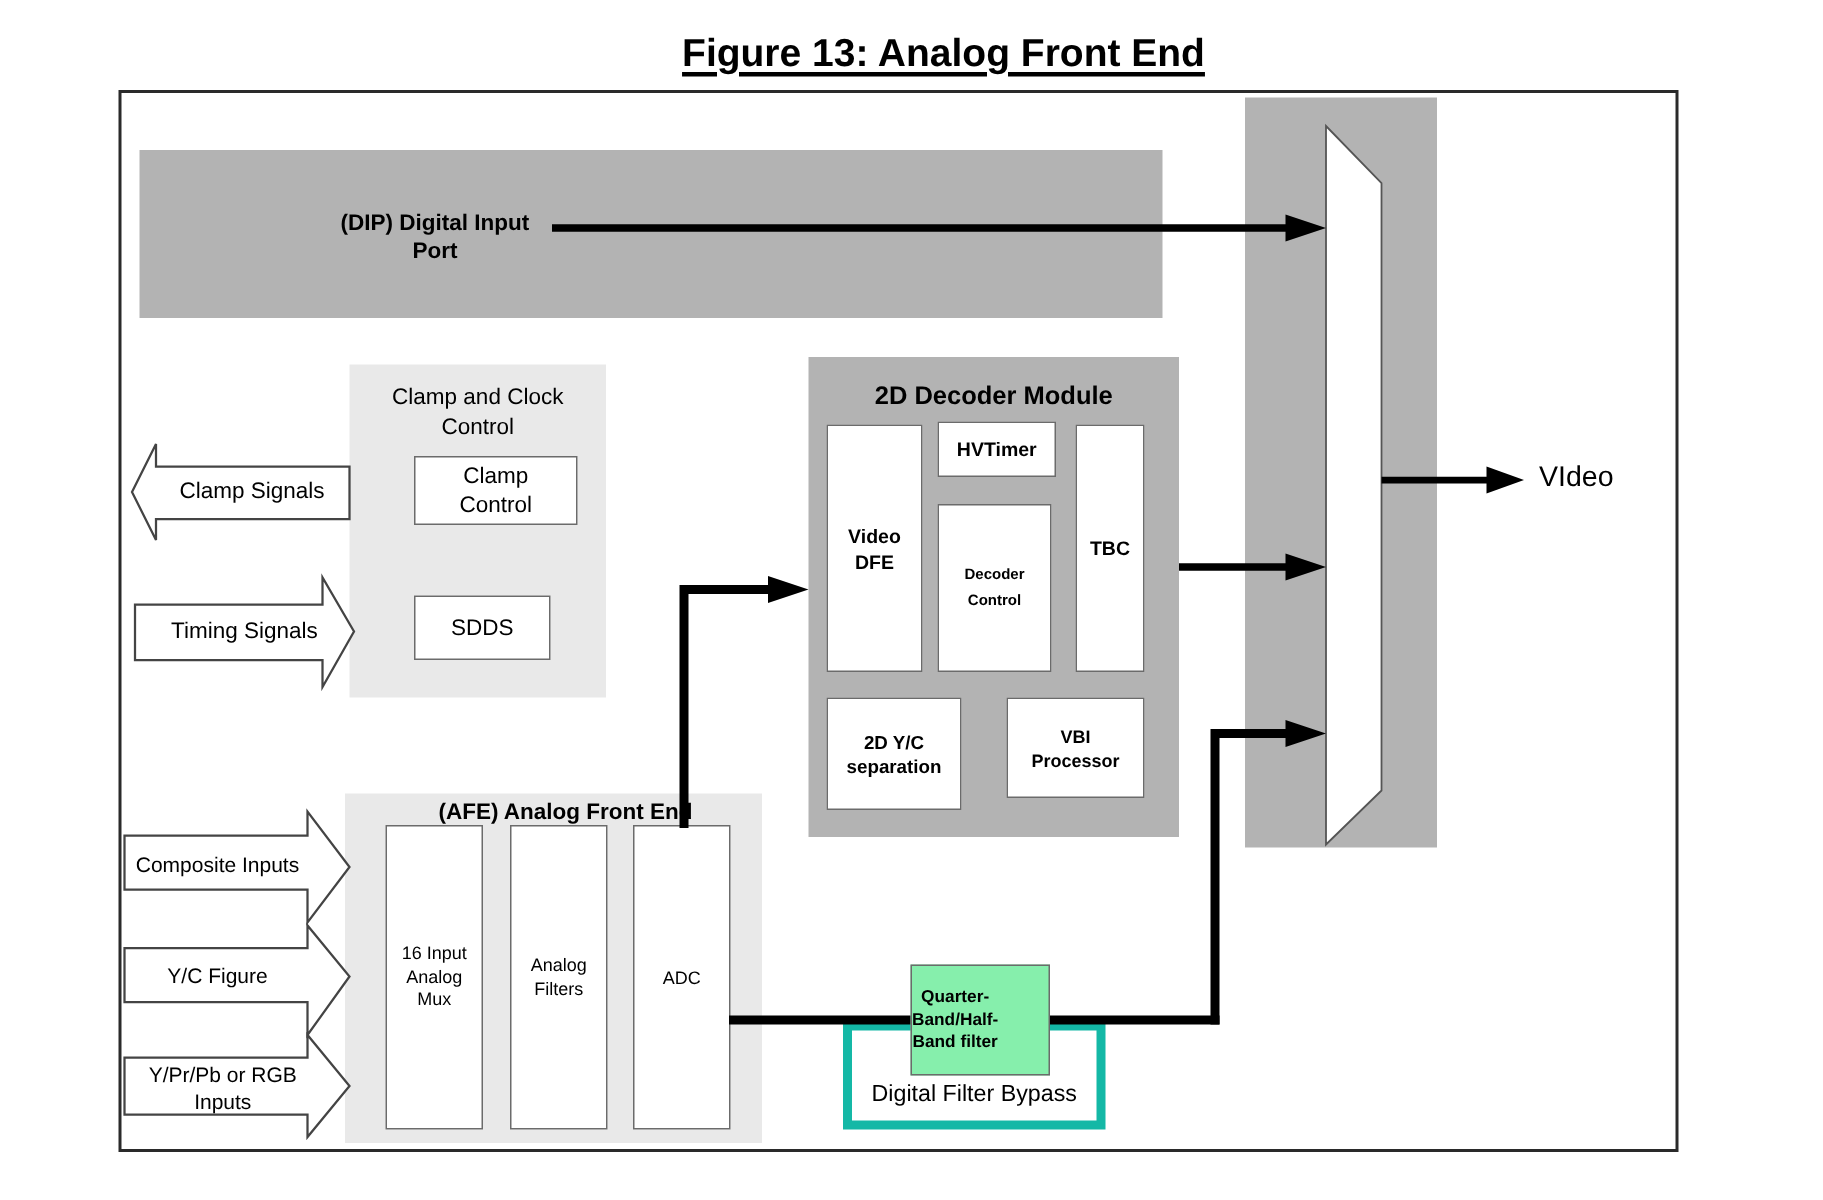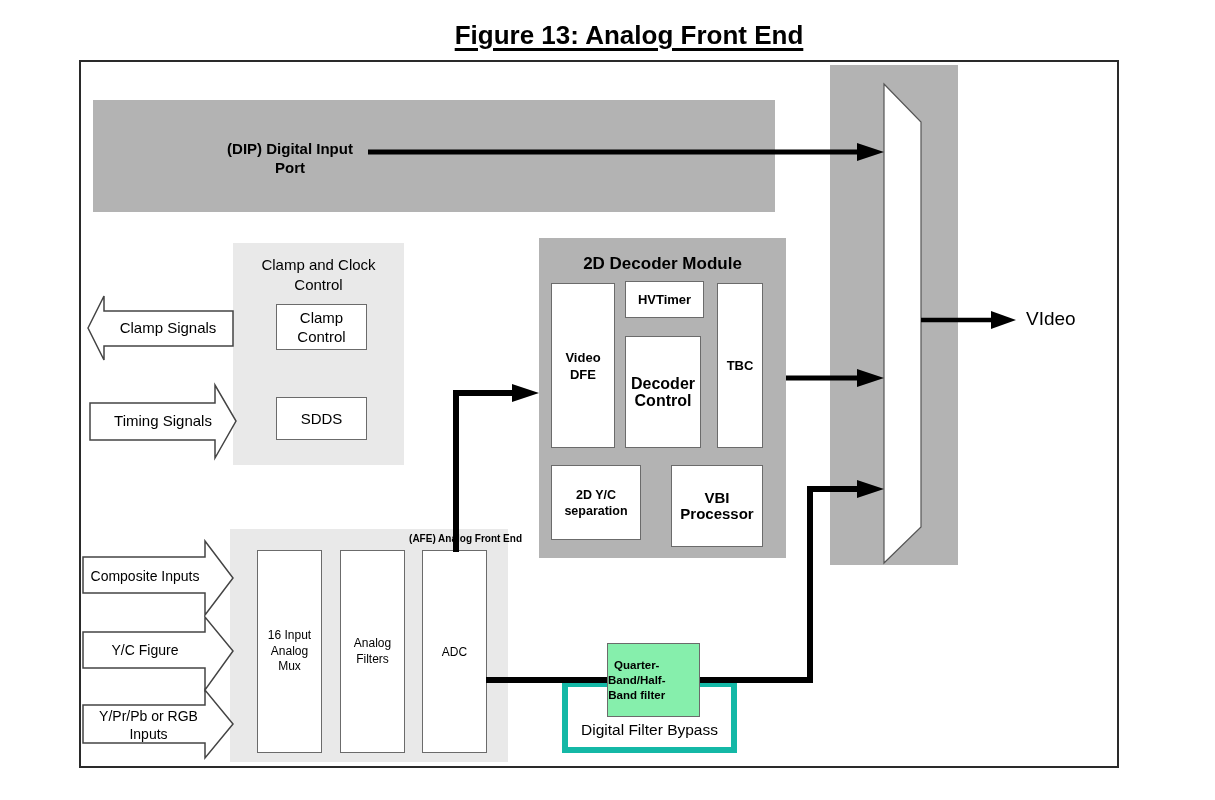--- a/index.html
+++ b/index.html
@@ -15,46 +15,46 @@
   .mid{z-index:3;}
   .lbl{z-index:4;position:absolute;box-sizing:border-box;white-space:pre-line;}
   
   .outer-frame{left:79px;top:60px;width:1040px;height:708px;border:2px solid #2a2a2a;background:#fff;}
   .gray-box{background:#b3b3b3;}
   .panel{background:#e9e9e9;}
   .wbox{background:#ffffff;border:1px solid #6b6b6b;display:flex;align-items:center;justify-content:center;text-align:center;white-space:pre-line;}
   
   .dip-box{left:93px;top:100px;width:682px;height:112px;}
   .clamp-panel{left:233px;top:243px;width:171px;height:222px;}
-  .clamp-control{left:276px;top:304px;width:91px;height:46px;font-size:15px;line-height:19px;}
+  .clamp-control{left:276px;top:304px;width:109px;height:46px;font-size:15px;line-height:19px;}
   .sdds{left:276px;top:397px;width:91px;height:43px;font-size:15px;}
   .decoder-panel{left:539px;top:238px;width:247px;height:320px;}
   .video-dfe{left:551px;top:283px;width:64px;height:165px;font-weight:bold;font-size:13px;line-height:17px;}
   .hvtimer{left:625px;top:281px;width:79px;height:37px;font-weight:bold;font-size:13px;}
-  .decoder-control{left:625px;top:336px;width:76px;height:112px;font-weight:bold;font-size:16px;line-height:17px;}
+  .decoder-control{left:625px;top:336px;width:76px;height:112px;font-weight:bold;font-size:10px;line-height:17px;}
   .tbc{left:717px;top:283px;width:46px;height:165px;font-weight:bold;font-size:13px;}
   .yc-sep{left:551px;top:465px;width:90px;height:75px;font-weight:bold;font-size:12.5px;line-height:16px;}
-  .vbi{left:671px;top:465px;width:92px;height:82px;font-weight:bold;font-size:15px;line-height:16px;}
+  .vbi{left:671px;top:465px;width:92px;height:67px;font-weight:bold;font-size:12px;line-height:16px;}
   .afe-panel{left:230px;top:529px;width:278px;height:233px;}
   .mux16{left:257px;top:550px;width:65px;height:203px;font-size:12px;line-height:15.5px;}
   .afilters{left:340px;top:550px;width:65px;height:203px;font-size:12px;line-height:15.5px;}
   .adc{left:422px;top:550px;width:65px;height:203px;font-size:12px;}
   .mux-rect{left:830px;top:65px;width:128px;height:500px;}
   .dfb-box{left:562px;top:681px;width:175px;height:72px;background:#fff;border:6px solid #14b8a6;
            display:flex;justify-content:center;align-items:flex-end;padding-bottom:8px;font-size:15.5px;}
   .qb-box{left:607px;top:643px;width:93px;height:74px;background:#86efac;border:1px solid #6b6b6b;
           display:flex;align-items:center;justify-content:flex-start;text-align:center;
           font-weight:bold;font-size:11.5px;line-height:15px;white-space:pre-line;}
   
   .fig-title{left:129px;top:20px;width:1000px;text-align:center;font-size:26px;font-weight:bold;
              text-decoration:underline;text-underline-offset:4px;text-decoration-thickness:2.5px;}
   .dip-label{left:185px;top:139px;width:210px;text-align:center;font-weight:bold;font-size:15px;line-height:19px;}
   .clamp-title{left:233px;top:255px;width:171px;text-align:center;font-size:15px;line-height:20px;}
   .decoder-title{left:539px;top:254px;width:247px;text-align:center;font-weight:bold;font-size:17px;}
-  .afe-title{left:262px;top:533px;width:260px;text-align:right;font-weight:bold;font-size:10px;}
+  .afe-title{left:247px;top:533px;width:260px;text-align:center;font-weight:bold;font-size:15px;}
   .clamp-sig{left:100px;top:319px;width:136px;text-align:center;font-size:15px;}
   .timing-sig{left:90px;top:412px;width:126px;text-align:center;font-size:15px;padding-left:20px;}
   .composite{left:83px;top:568px;width:124px;text-align:center;font-size:14px;}
   .yc-in{left:83px;top:642px;width:124px;text-align:center;font-size:14px;}
   .ypbpr{left:83px;top:707px;width:131px;text-align:center;font-size:14px;line-height:18px;}
   .video-out{left:1026px;top:308px;width:90px;font-size:19px;}
 </style>
 </head>
 <body>
 

